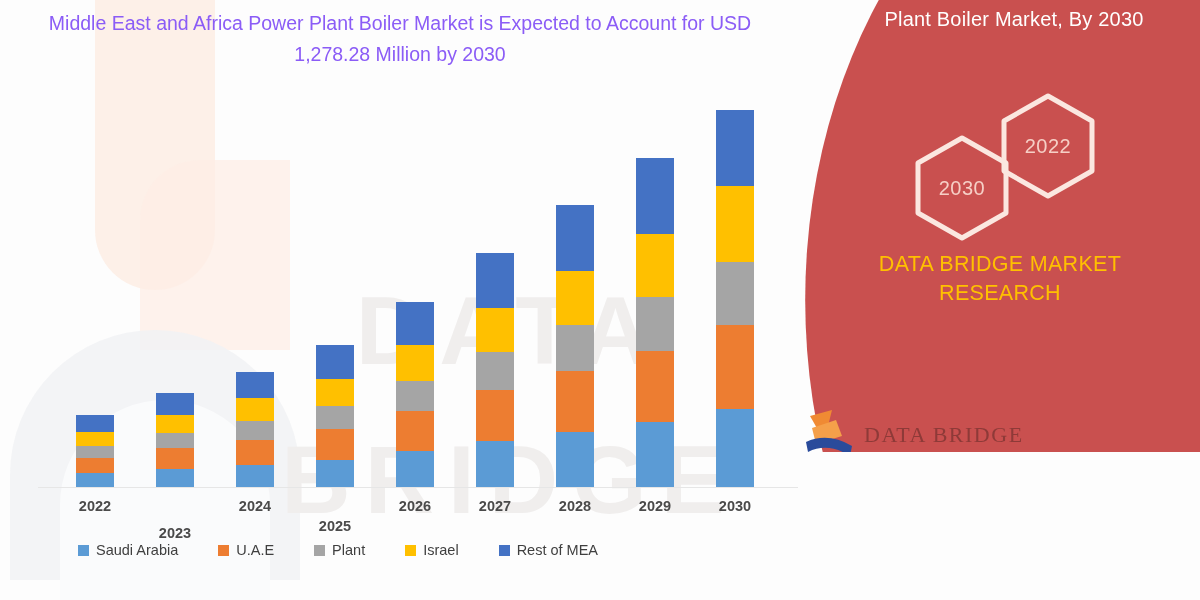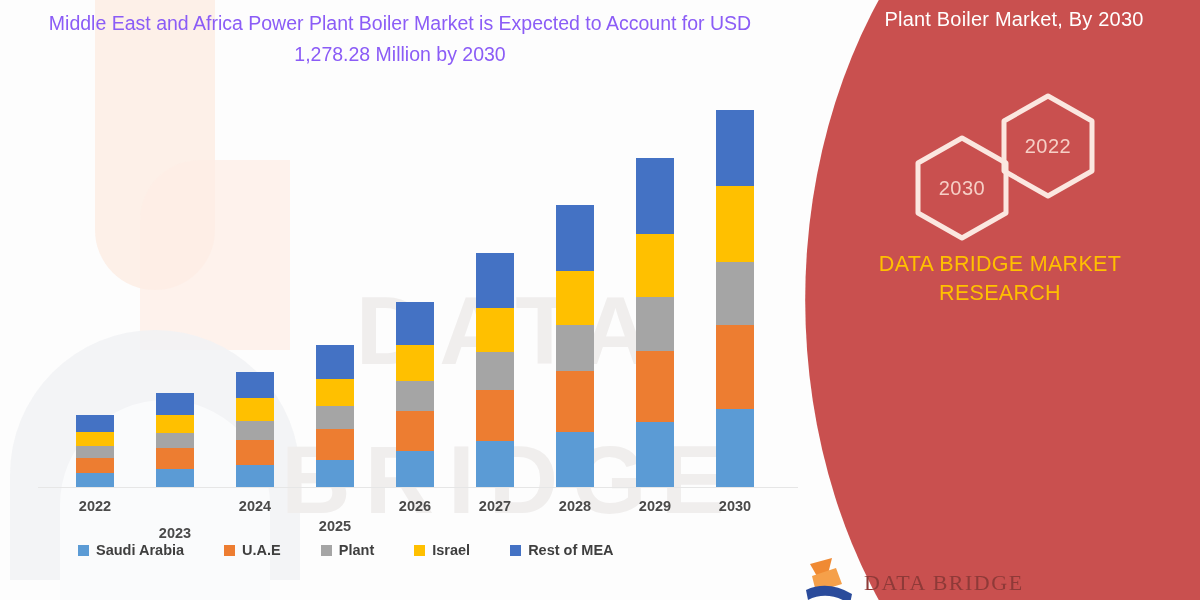--- a/index.html
+++ b/index.html
@@ -63,25 +63,25 @@
     font-size:14.5px;font-weight:700;color:#4a4a4a;top:2px;
   }
 
   
   .legend{
     position:absolute;left:78px;top:538px;height:24px;
     display:flex;align-items:center;
   }
   .leg-item{display:flex;align-items:center;margin-right:40px;}
   .leg-swatch{width:11px;height:11px;margin-right:7px;flex:none;}
-  .leg-label{font-size:14.5px;font-weight:700;color:#3f3f3f;white-space:nowrap;}
+  .leg-label{font-size:14.5px;font-weight:400;color:#3f3f3f;white-space:nowrap;}
 
   
   .panel{
-    position:absolute;right:0;top:0;width:420px;height:600px;
+    position:absolute;right:0;top:0;width:420px;height:452px;
     overflow:hidden;
   }
   .panel-bg{
     position:absolute;right:0;top:0;width:420px;height:600px;
     background:#c9504f;
     clip-path:ellipse(94% 86% at 100% 50%);
   }
   .panel-title{
     position:absolute;left:0;right:0;top:8px;
     text-align:center;color:#ffffff;

